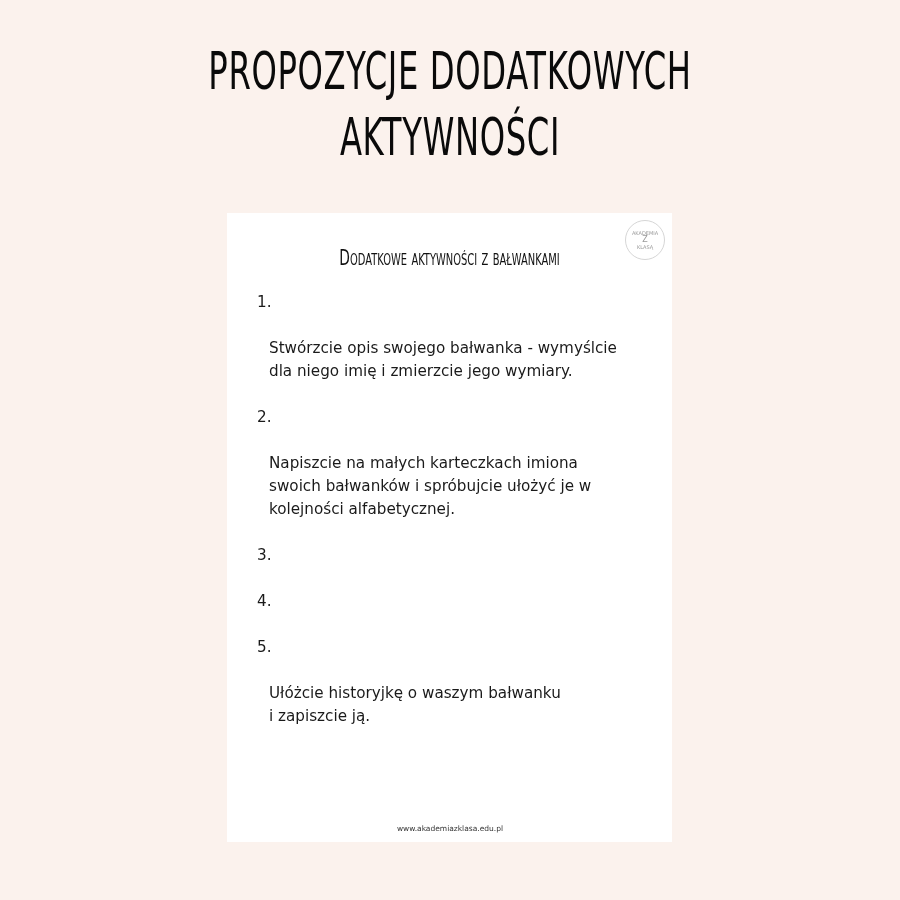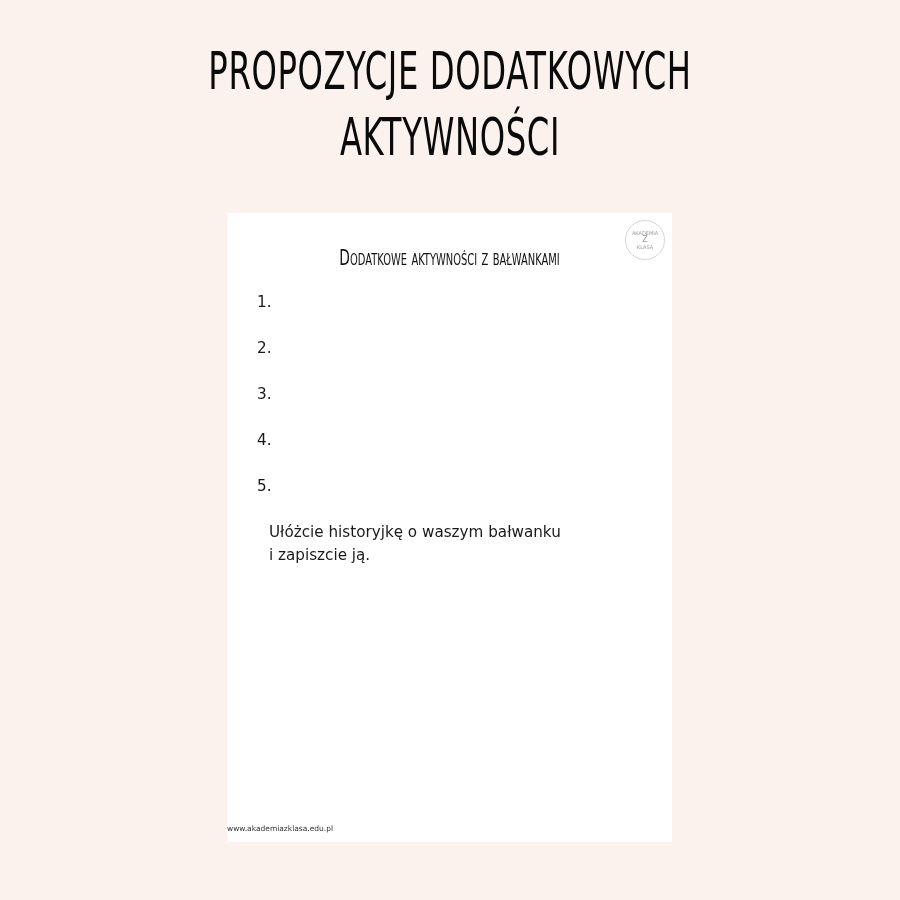--- a/index.html
+++ b/index.html
@@ -104,20 +104,21 @@
     .item-num {
       position: absolute;
       left: 0;
       top: 0;
     }
     .footer-url {
       position: absolute;
       left: 0;
       top: 611px;
       width: 446px;
+      text-align: center;
       font-family: "DejaVu Sans", sans-serif;
       font-size: 7.5px;
       color: #333;
     }
   </style>
 </head>
 <body>
 
 <div class="main-title">
   <span class="line">PROPOZYCJE DODATKOWYCH</span>
@@ -129,23 +130,28 @@
     <span>AKADEMIA</span>
     <span class="z">Z</span>
     <span>KLASĄ</span>
   </div>
 
   <div class="card-title">Dodatkowe aktywności z bałwankami</div>
 
   <ol class="list">
     <li>
       <span class="item-num">1.</span>
+      <span class="item-text">Stwórzcie opis swojego bałwanka - wymyślcie
+dla niego imię i zmierzcie jego wymiary.</span>
     </li>
     <li>
       <span class="item-num">2.</span>
+      <span class="item-text">Napiszcie na małych karteczkach imiona
+swoich bałwanków i spróbujcie ułożyć je w
+kolejności alfabetycznej.</span>
     </li>
     <li>
       <span class="item-num">3.</span>
     </li>
     <li>
       <span class="item-num">4.</span>
     </li>
     <li>
       <span class="item-num">5.</span>
       <span class="item-text"> Ułóżcie historyjkę o waszym bałwanku

